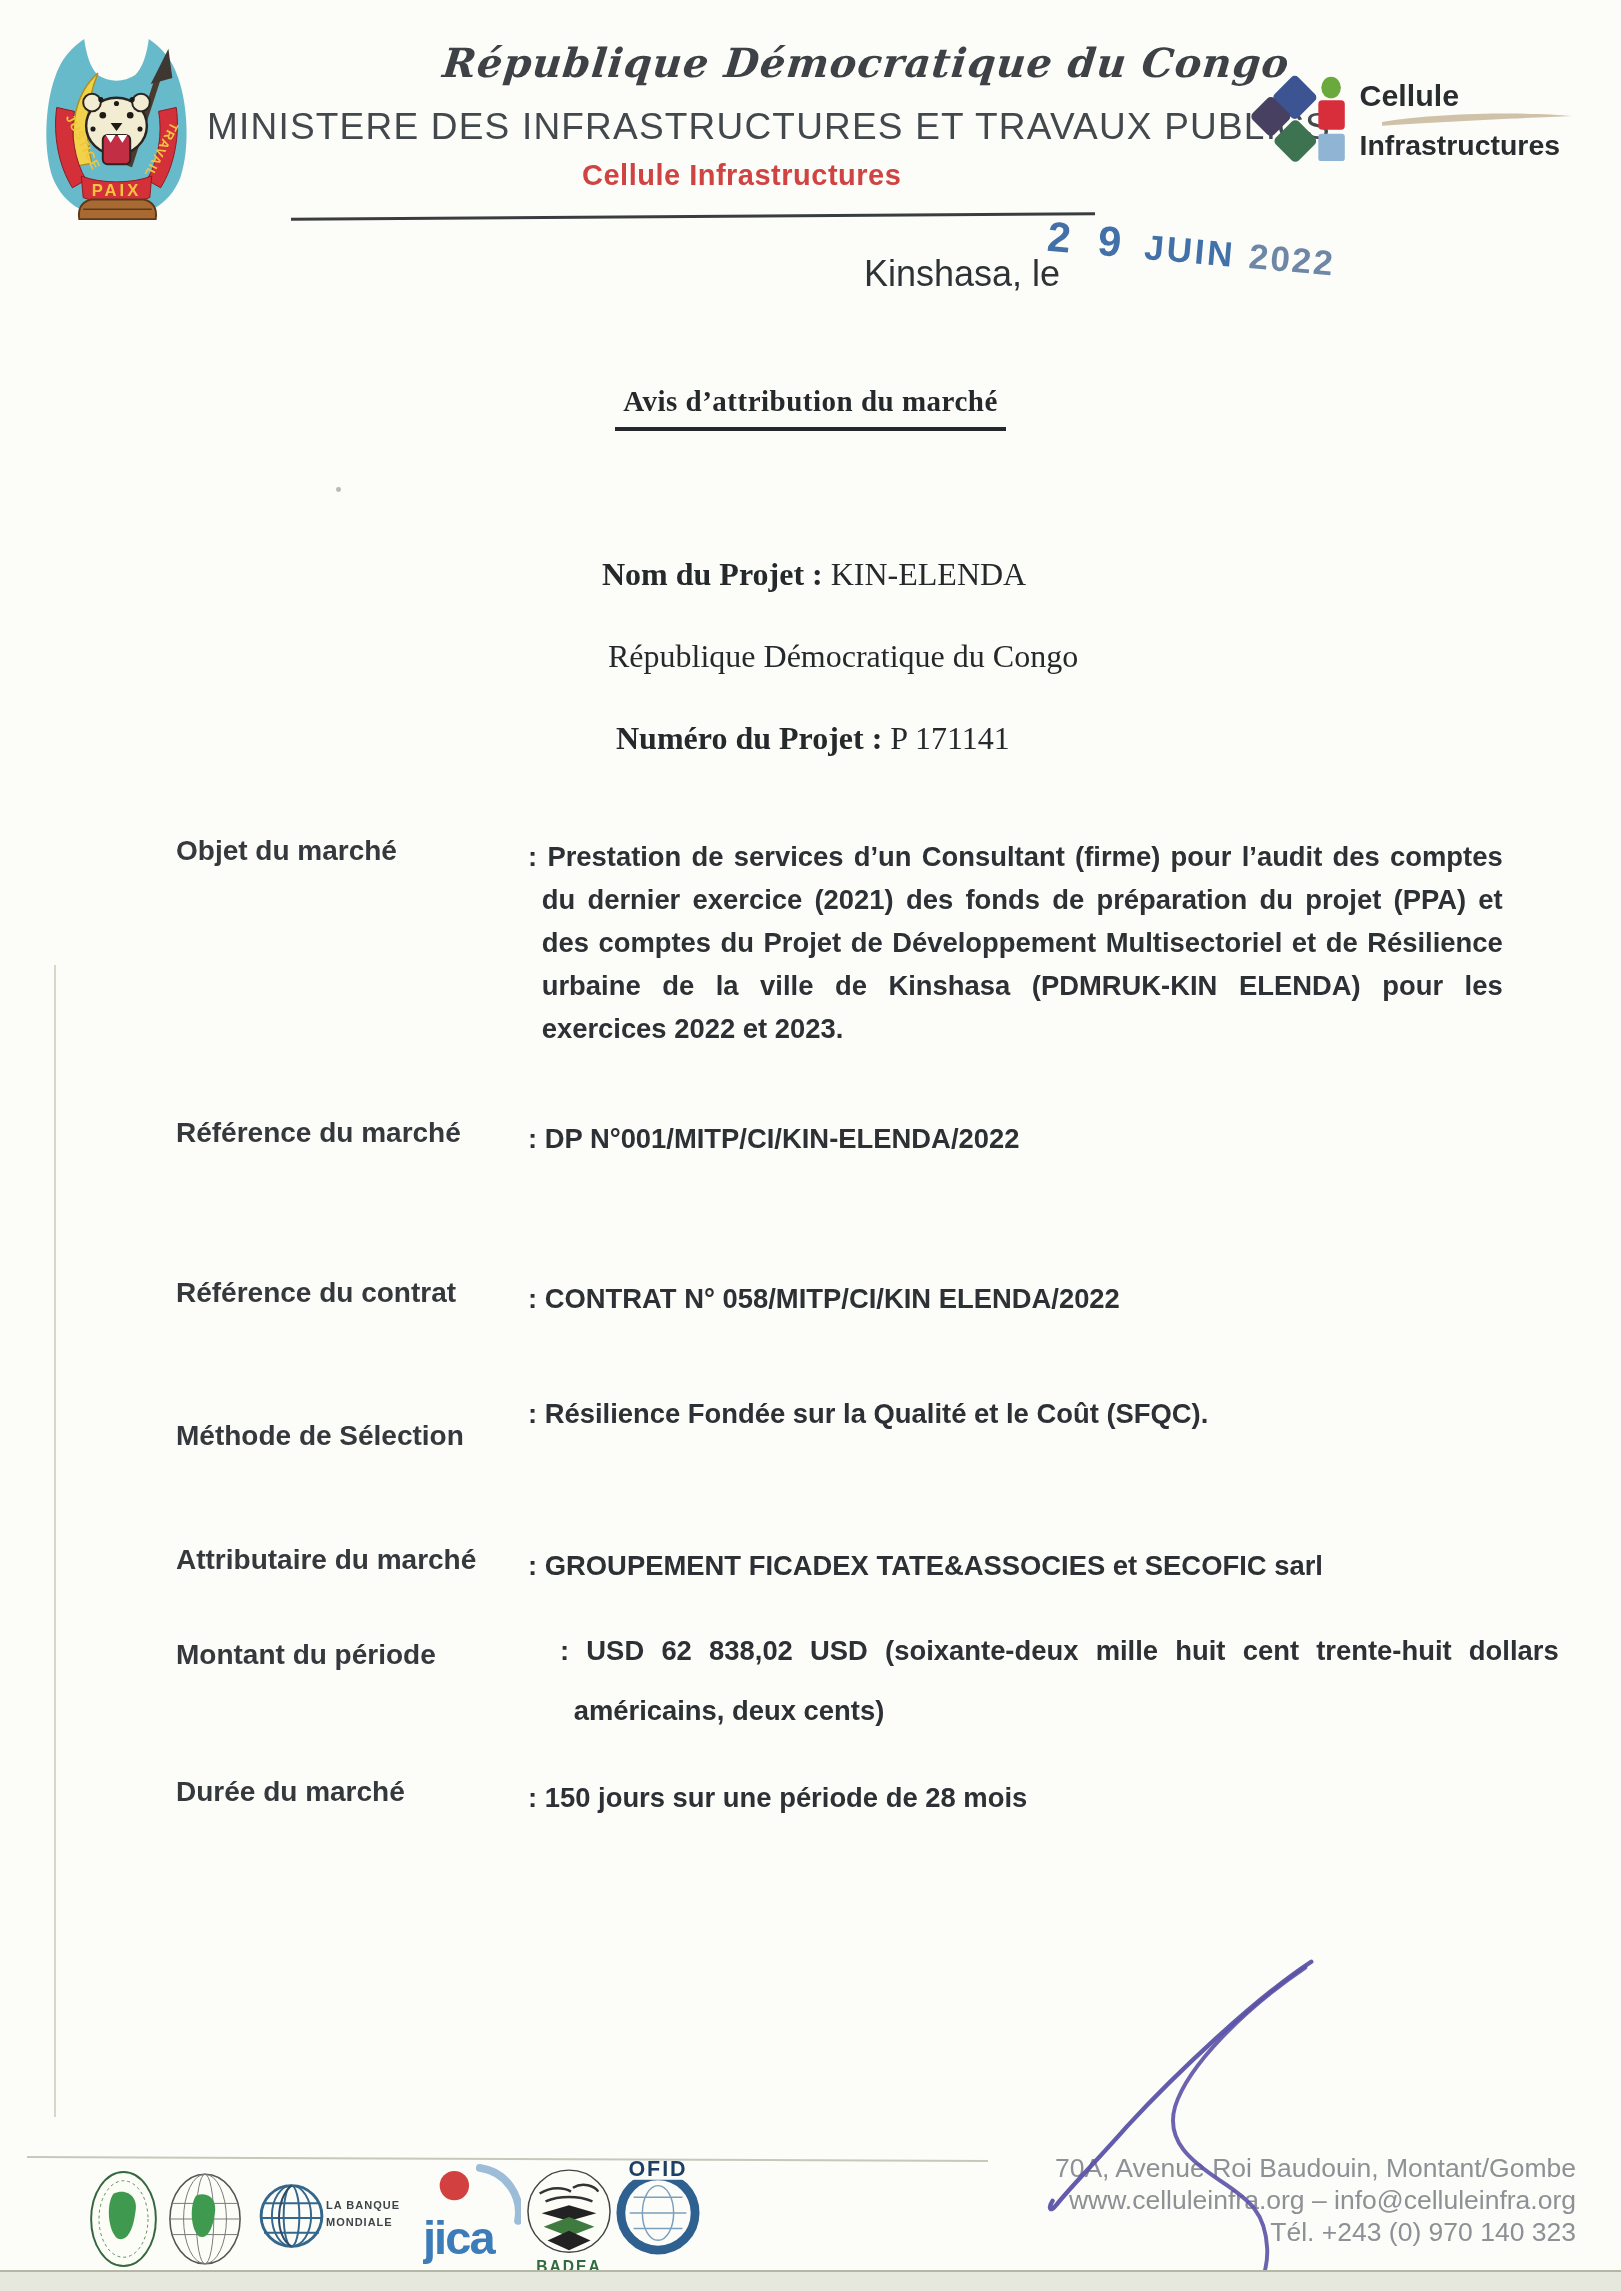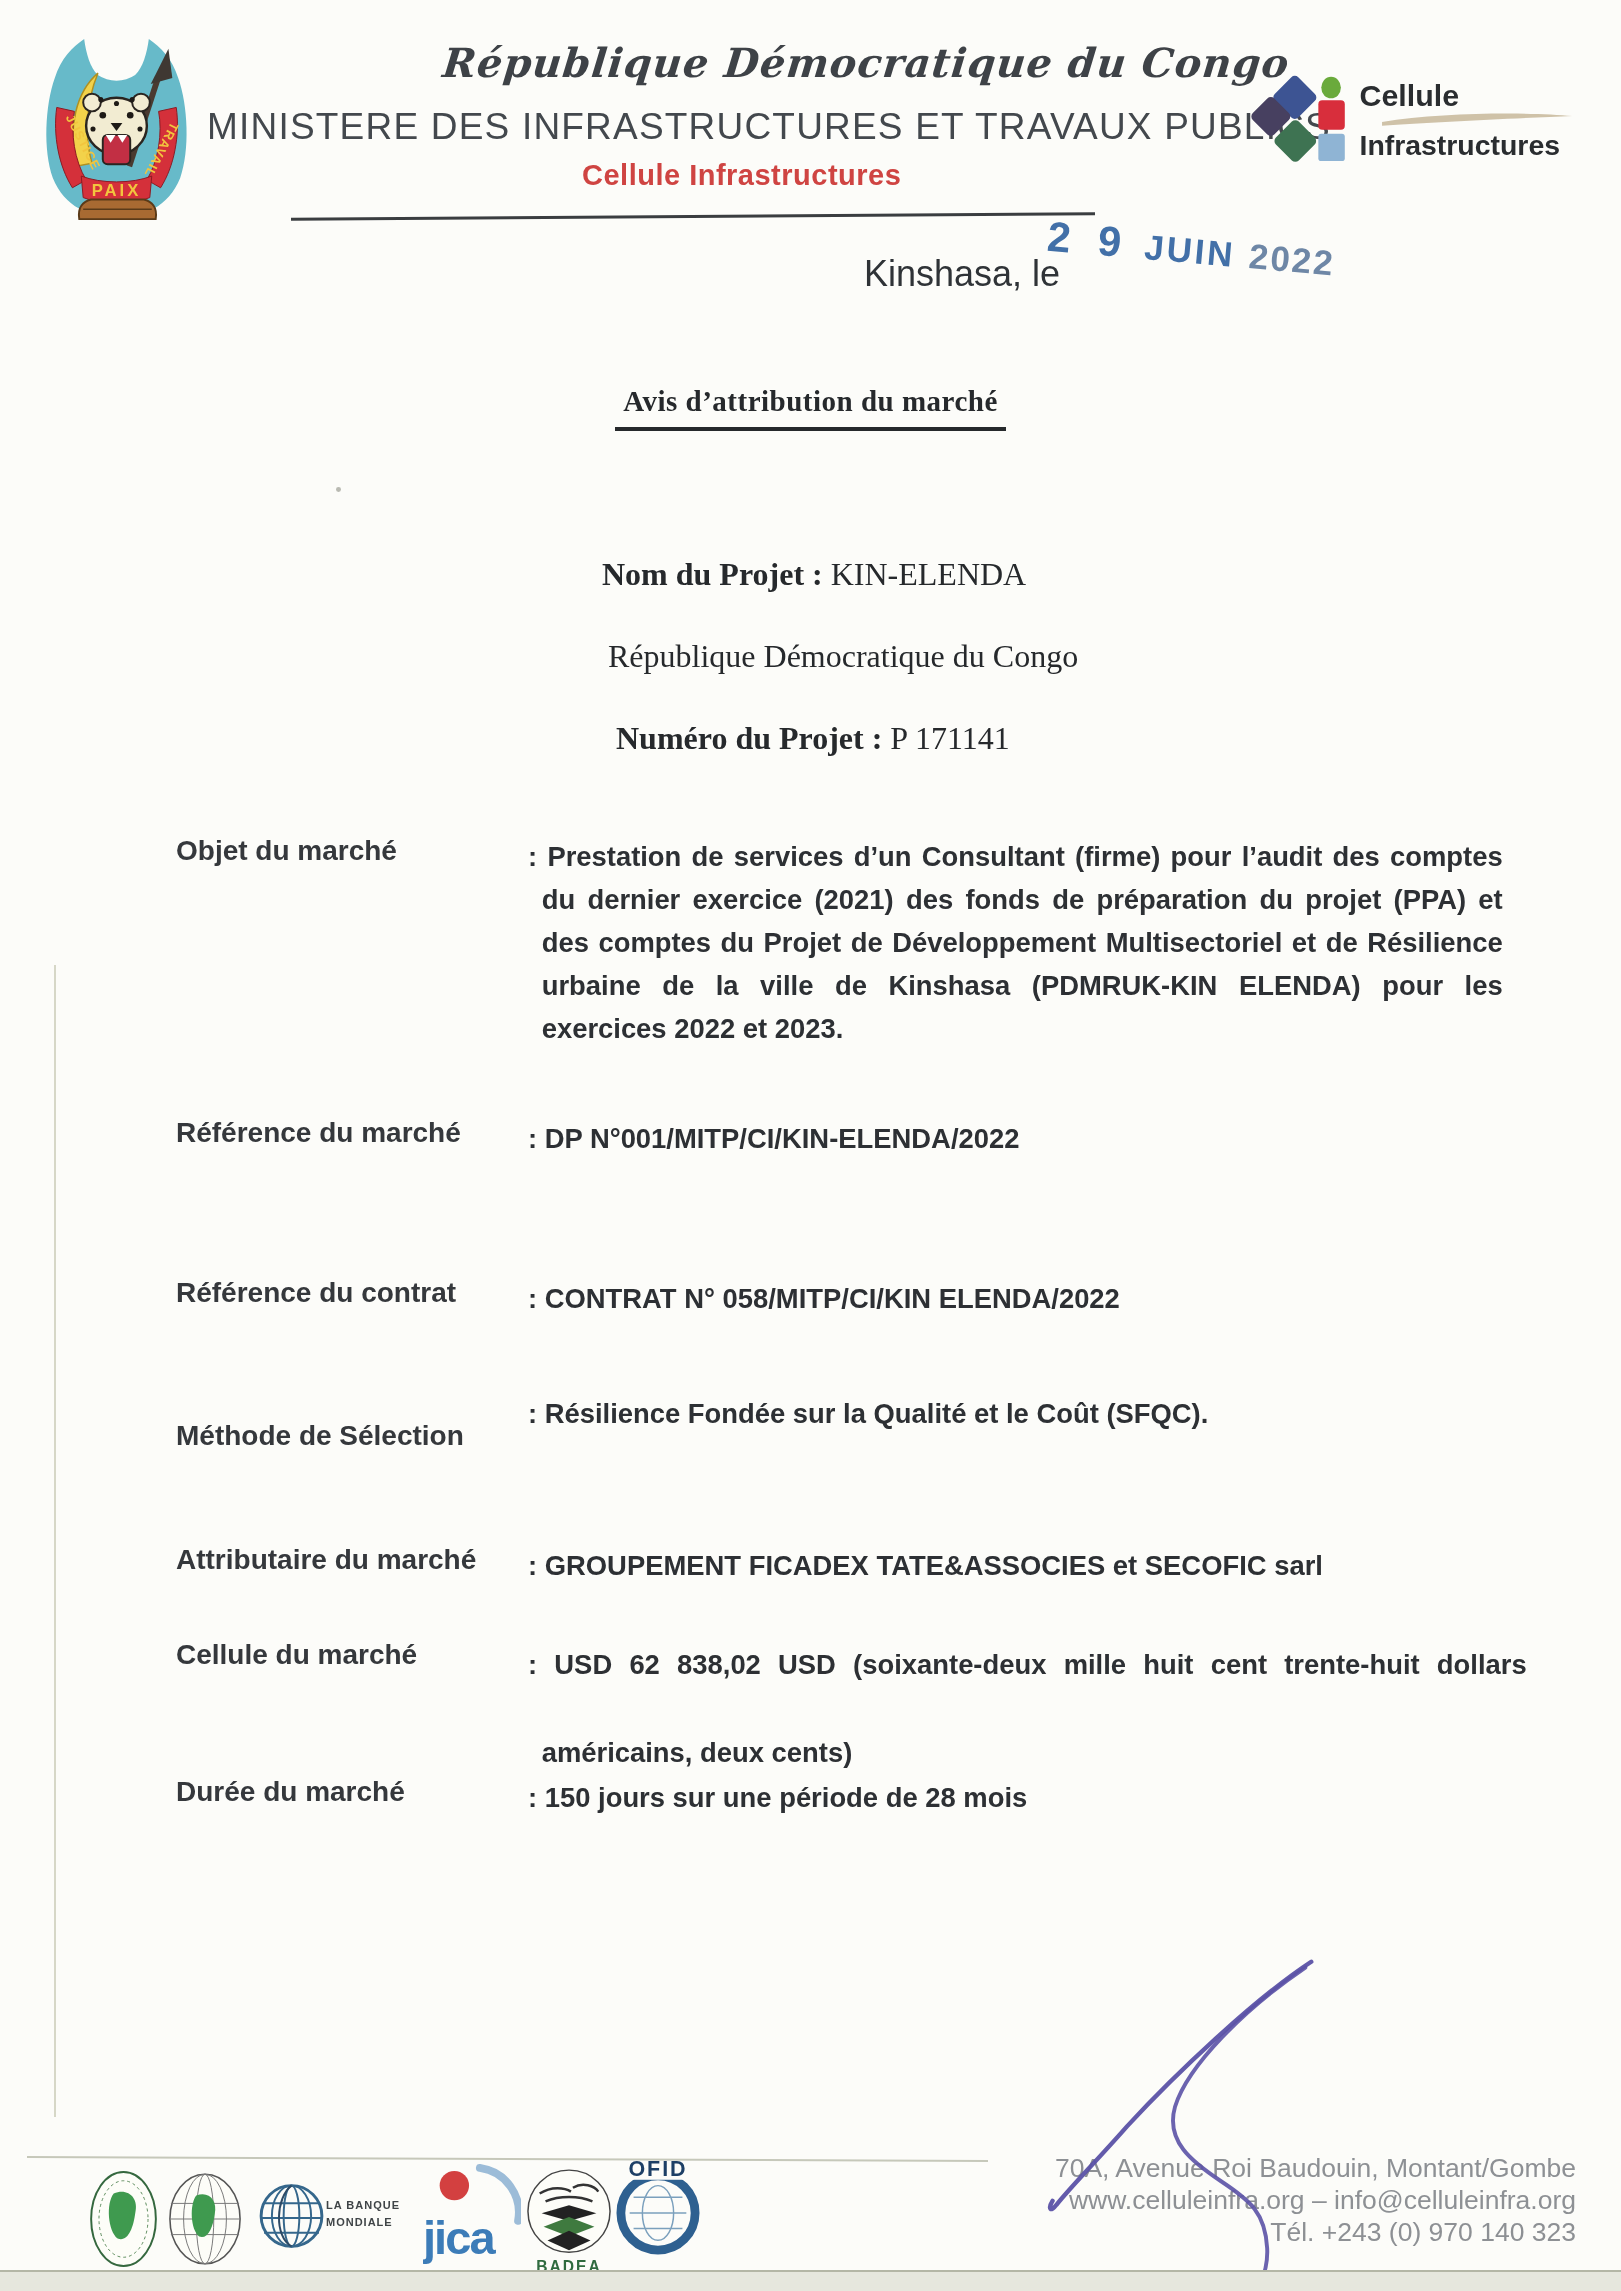--- a/index.html
+++ b/index.html
@@ -55,21 +55,21 @@
   .flabel{
     position:absolute;left:176px;width:353px;font-size:28px;font-weight:bold;
     color:#35383c;white-space:nowrap;
   }
   .fvalue{
     position:absolute;left:528px;width:961px;font-size:27.4px;font-weight:bold;
     color:#2d3034;text-align:justify;line-height:43px;
     padding-left:13.7px;text-indent:-13.7px;
   }
   .fvalue.nowrap{white-space:nowrap;text-align:left;}
-  .fvalue.montant{width:985px;line-height:88px;}
+  .fvalue.montant{width:985px;line-height:60px;margin-left:32px;}
   
   .footer-contact{
     position:absolute;right:45px;top:2152px;width:627px;text-align:right;
     font-size:26.5px;color:#8d9094;line-height:32px;
   }
   .wb-text{
     position:absolute;left:326px;top:2197px;font-size:11px;font-weight:bold;
     color:#3f4447;letter-spacing:1px;line-height:16.7px;
   }
   
@@ -159,21 +159,21 @@
 
   <div class="flabel" style="top:1277px;">Référence du contrat</div>
   <div class="fvalue nowrap" style="top:1277px;">: CONTRAT N° 058/MITP/CI/KIN ELENDA/2022</div>
 
   <div class="flabel" style="top:1420px;">Méthode de Sélection</div>
   <div class="fvalue nowrap" style="top:1392px;">: Résilience Fondée sur la Qualité et le Coût (SFQC).</div>
 
   <div class="flabel" style="top:1544px;">Attributaire du marché</div>
   <div class="fvalue nowrap" style="top:1544px;">:  GROUPEMENT FICADEX TATE&amp;ASSOCIES et SECOFIC sarl</div>
 
-  <div class="flabel" style="top:1639px;">Cellule du marché</div>
+  <div class="flabel" style="top:1639px;">Montant du période</div>
   <div class="fvalue montant" style="top:1621px;">: USD 62 838,02 USD (soixante-deux mille huit cent trente-huit dollars américains, deux cents)</div>
 
   <div class="flabel" style="top:1776px;">Durée du marché</div>
   <div class="fvalue nowrap" style="top:1776px;">: 150 jours sur une période de 28 mois</div>
 
   <svg style="left:88px;top:2168px;" width="71" height="102" viewBox="0 0 72 104">
     <ellipse cx="36" cy="52" rx="33" ry="48" fill="#fdfdf8" stroke="#35683f" stroke-width="2"></ellipse>
     <ellipse cx="36" cy="52" rx="25" ry="39" fill="none" stroke="#5a8a5a" stroke-width="1" stroke-dasharray="3 3"></ellipse>
     <path d="M26,26 C40,20 52,30 48,46 C46,62 40,76 30,72 C20,64 18,36 26,26 Z" fill="#3f9a4f"></path>
   </svg>

